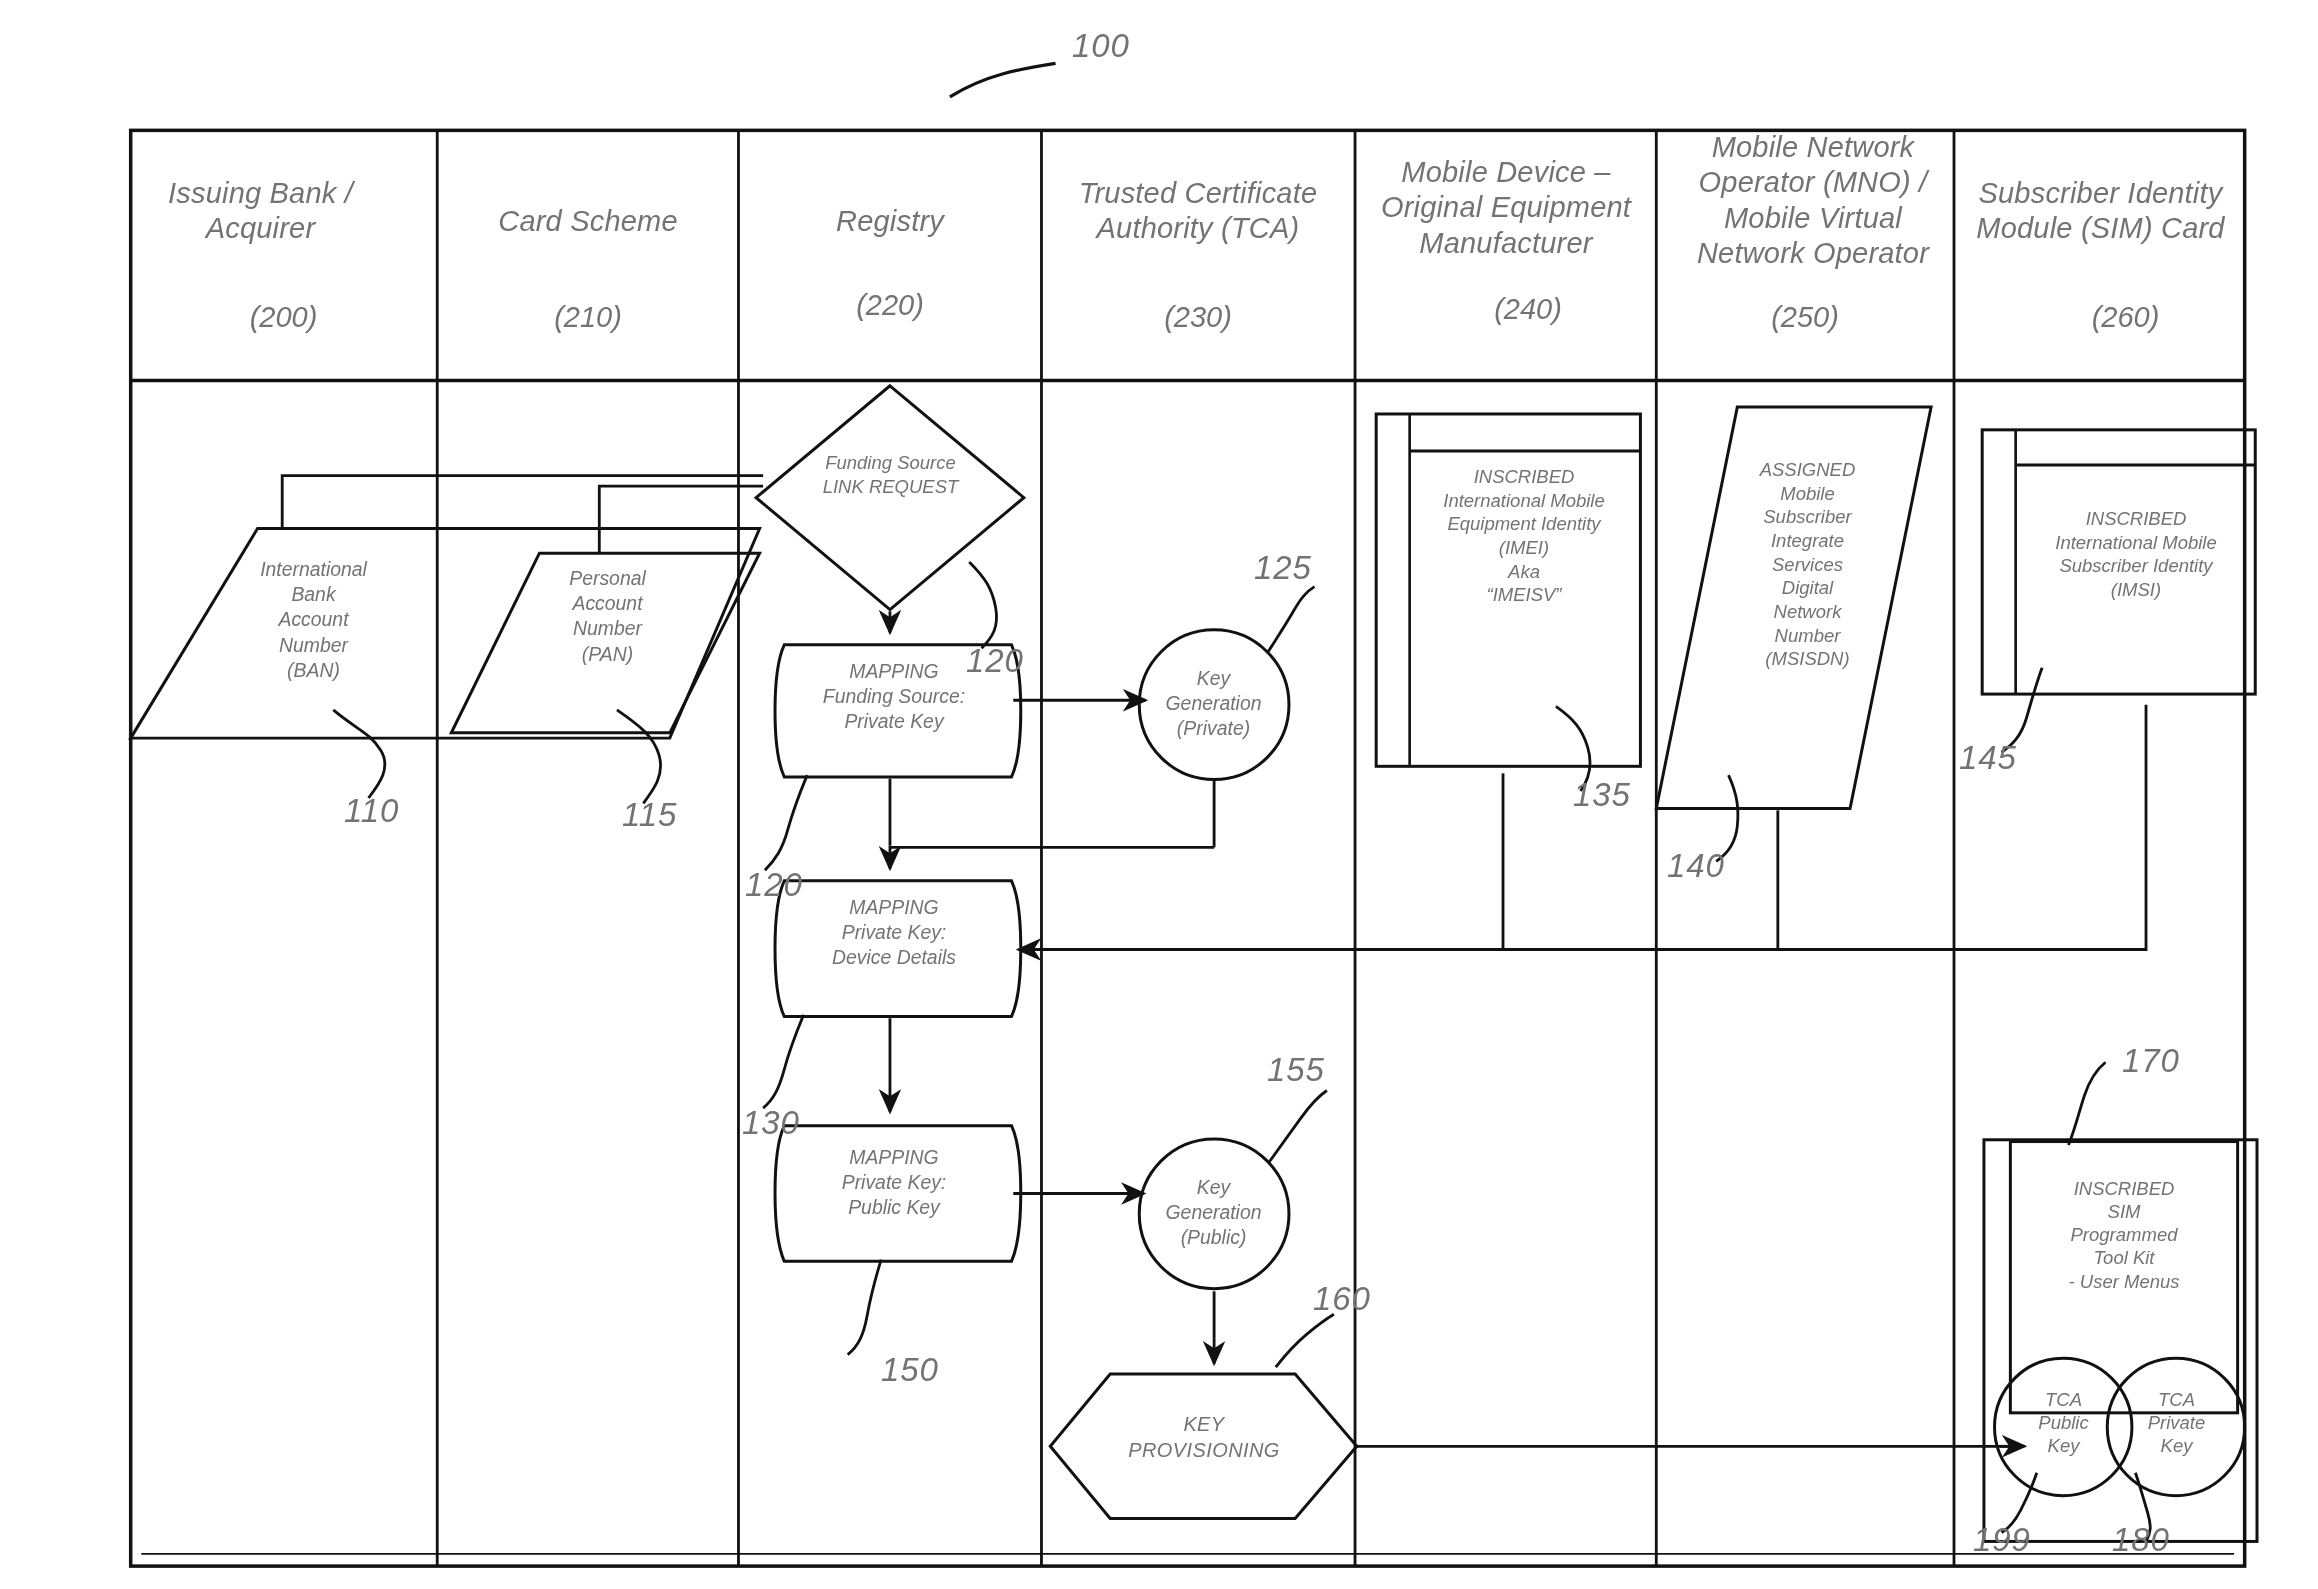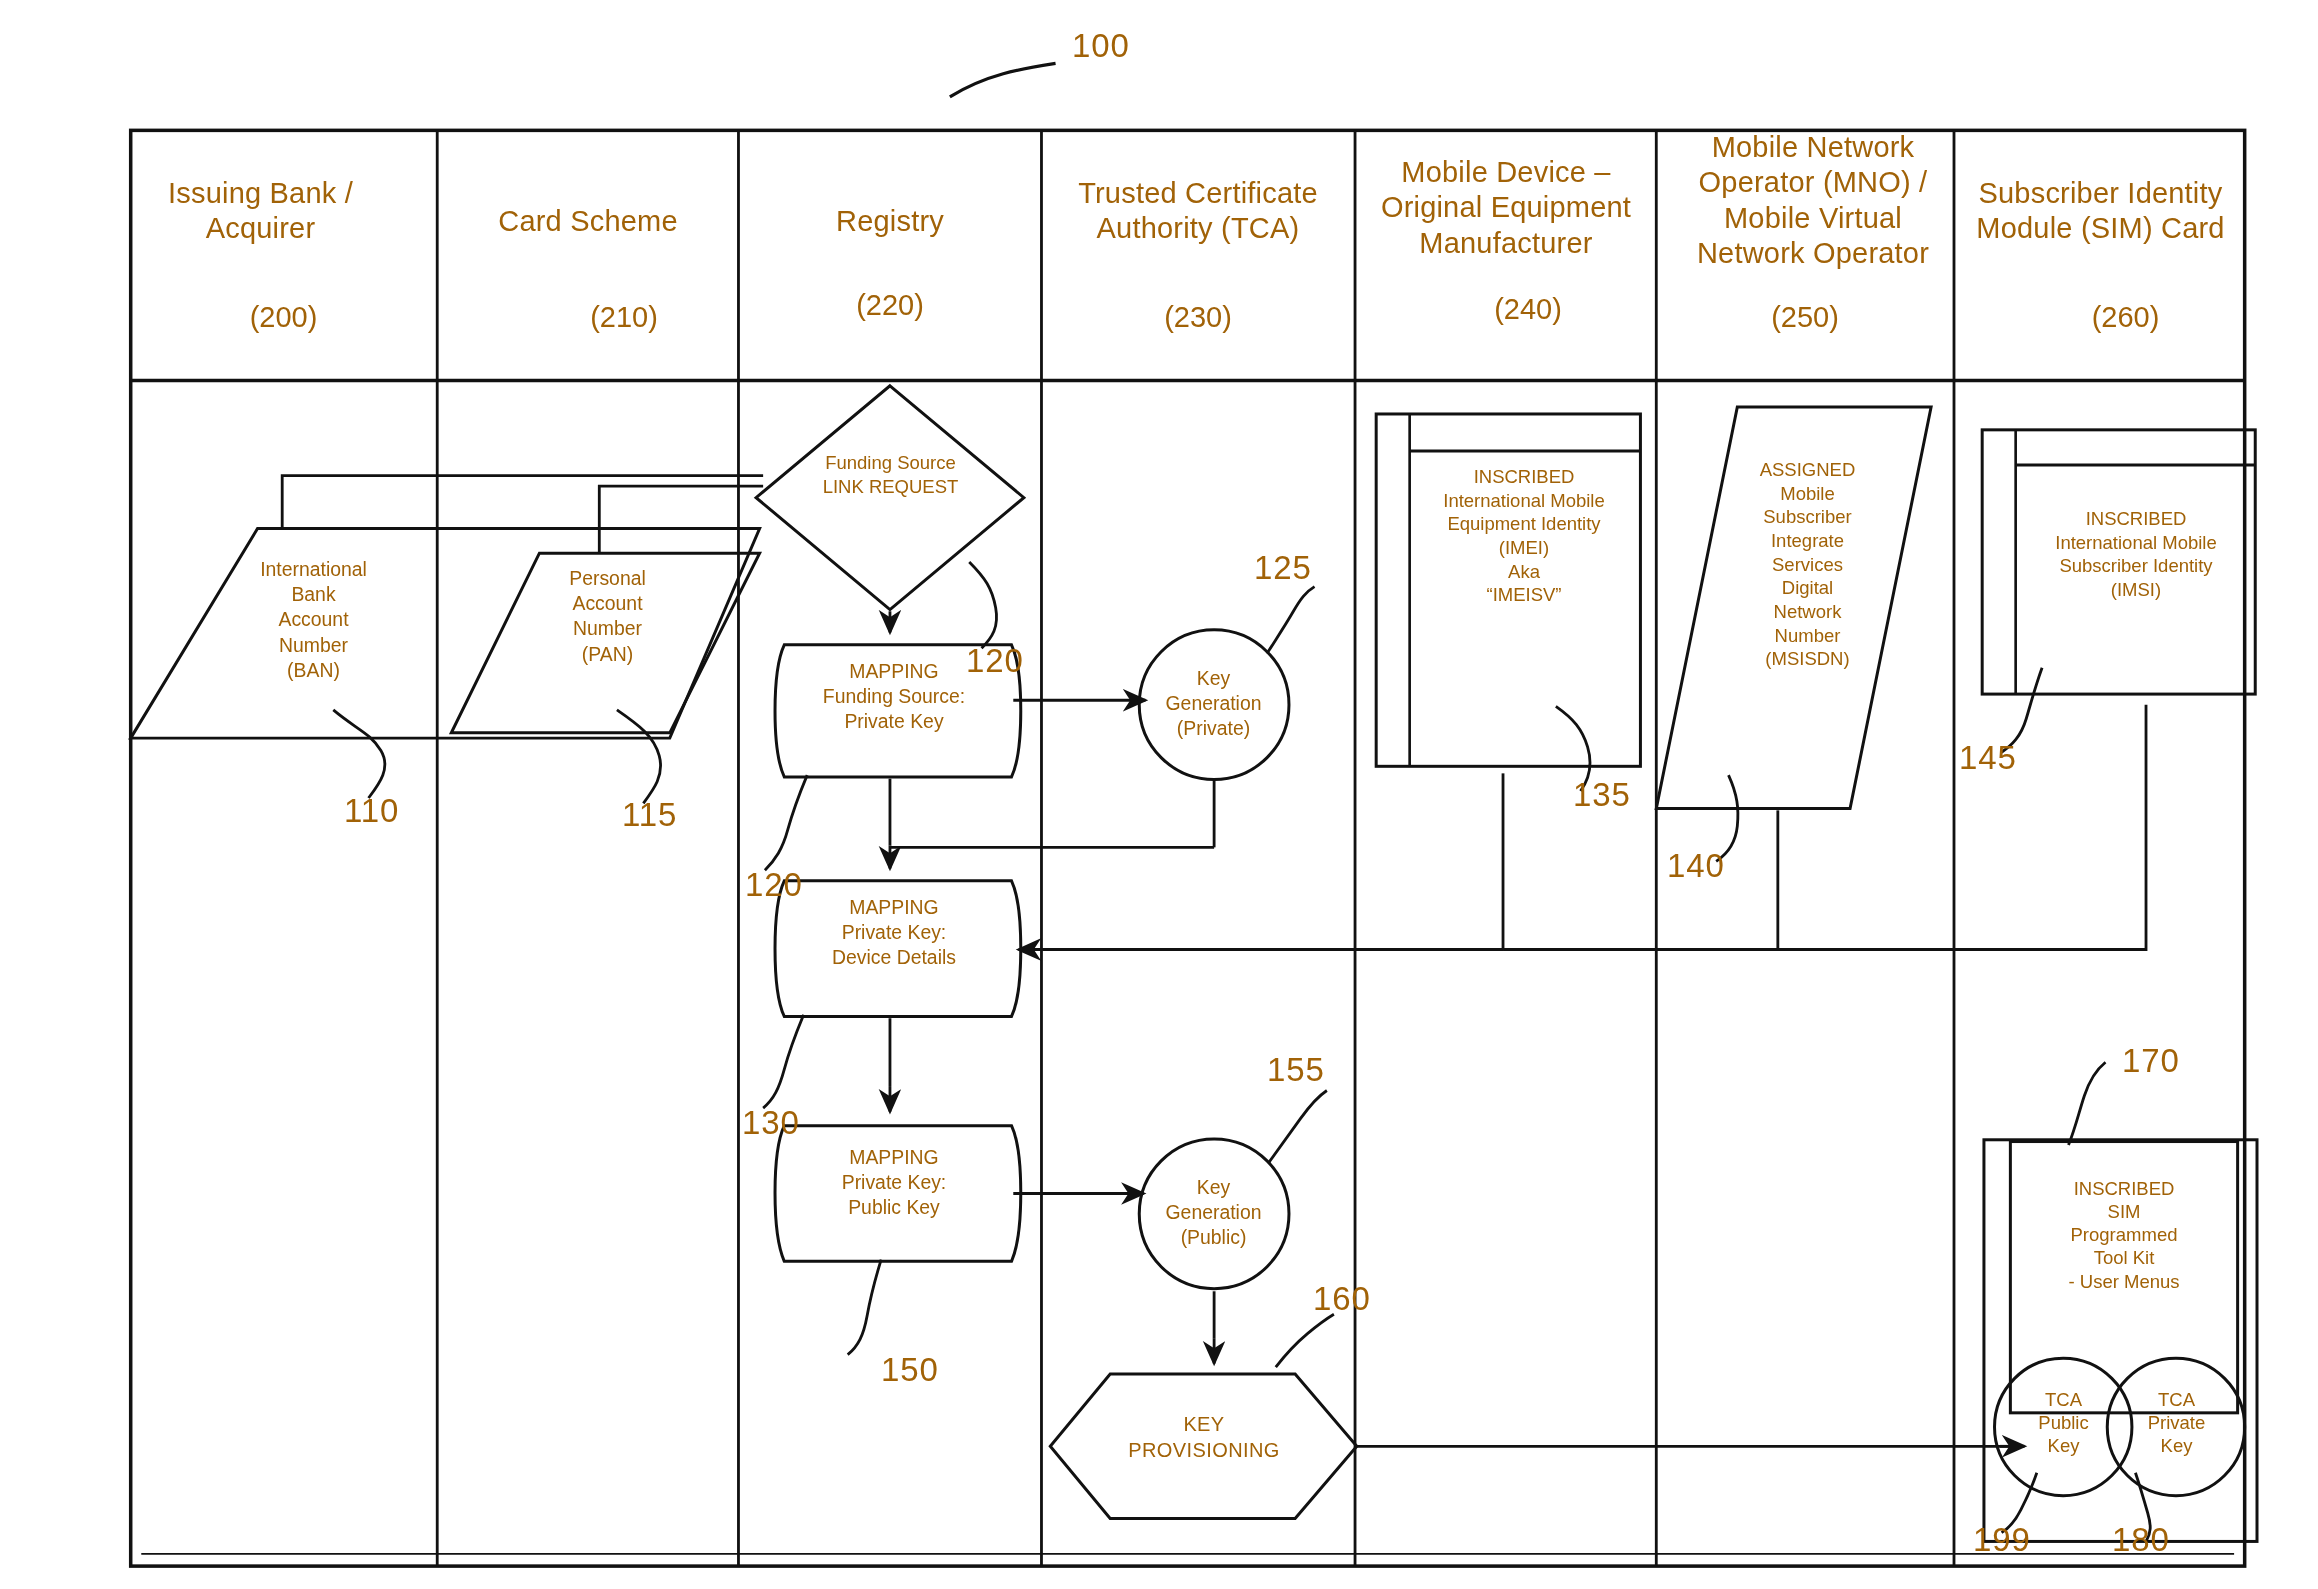--- a/index.html
+++ b/index.html
@@ -23,23 +23,24 @@
     left: 0;
     top: 0;
     width: 2319px;
     height: 1589px;
   }
   
   .tx {
     position: absolute;
     text-align: center;
     line-height: 1.22;
-    color: #a16207;
+    color: #737373;
     white-space: pre-line;
     pointer-events: none;
+    font-style: italic;
   }
   .hdr {
     font-size: 29px;
     letter-spacing: 0.2px;
   }
   .hdr-num {
     font-size: 29px;
   }
   .node-t {
     font-size: 19.4px;
@@ -271,21 +272,21 @@
     </g>
   </svg>
 
   <div class="tx ref" style="left:1048px; top:26.4px; width:106px;">100</div>
 
   <div class="tx hdr" style="left:132px; top:176px; width:257px;">Issuing Bank /
 Acquirer</div>
   <div class="tx hdr-num" style="left:132px; top:300px; width:303px;">(200)</div>
 
   <div class="tx hdr" style="left:439px; top:204px; width:298px;">Card Scheme</div>
-  <div class="tx hdr-num" style="left:439px; top:300px; width:298px;padding-left:36px;">(210)</div>
+  <div class="tx hdr-num" style="left:439px; top:300px; width:298px;">(210)</div>
 
   <div class="tx hdr" style="left:740px; top:204px; width:300px;">Registry</div>
   <div class="tx hdr-num" style="left:740px; top:288px; width:300px;">(220)</div>
 
   <div class="tx hdr" style="left:1043px; top:176px; width:310px;">Trusted Certificate
 Authority (TCA)</div>
   <div class="tx hdr-num" style="left:1043px; top:300px; width:310px;">(230)</div>
 
   <div class="tx hdr" style="left:1357px; top:155px; width:298px;">Mobile Device –
 Original Equipment

